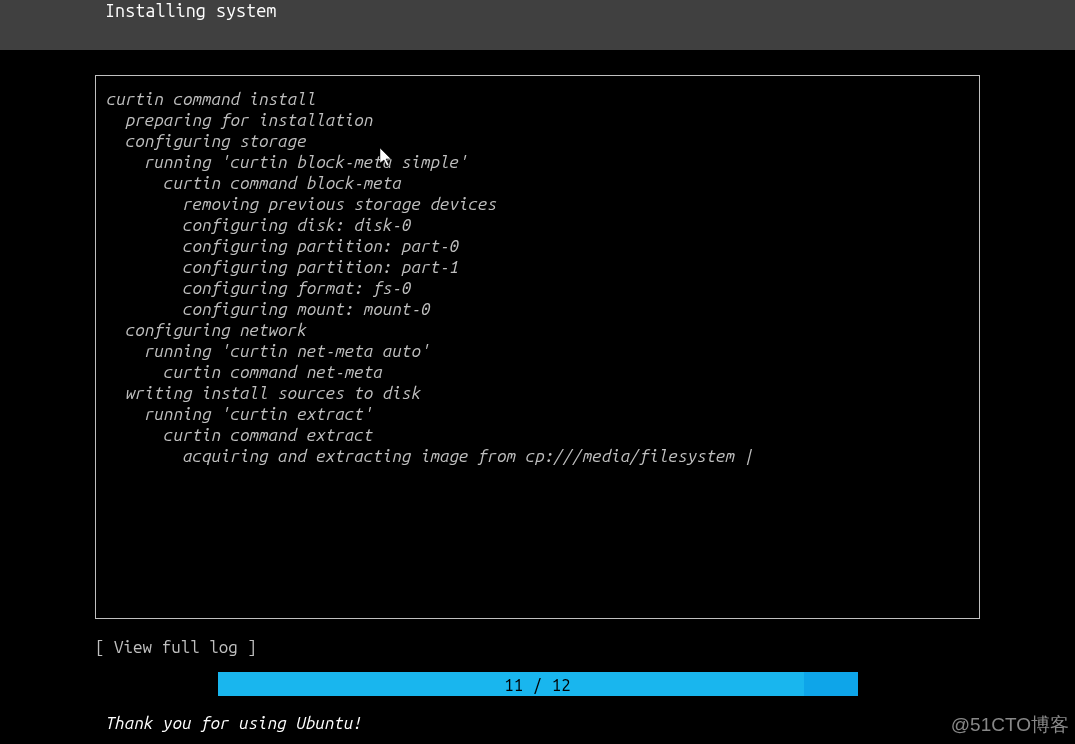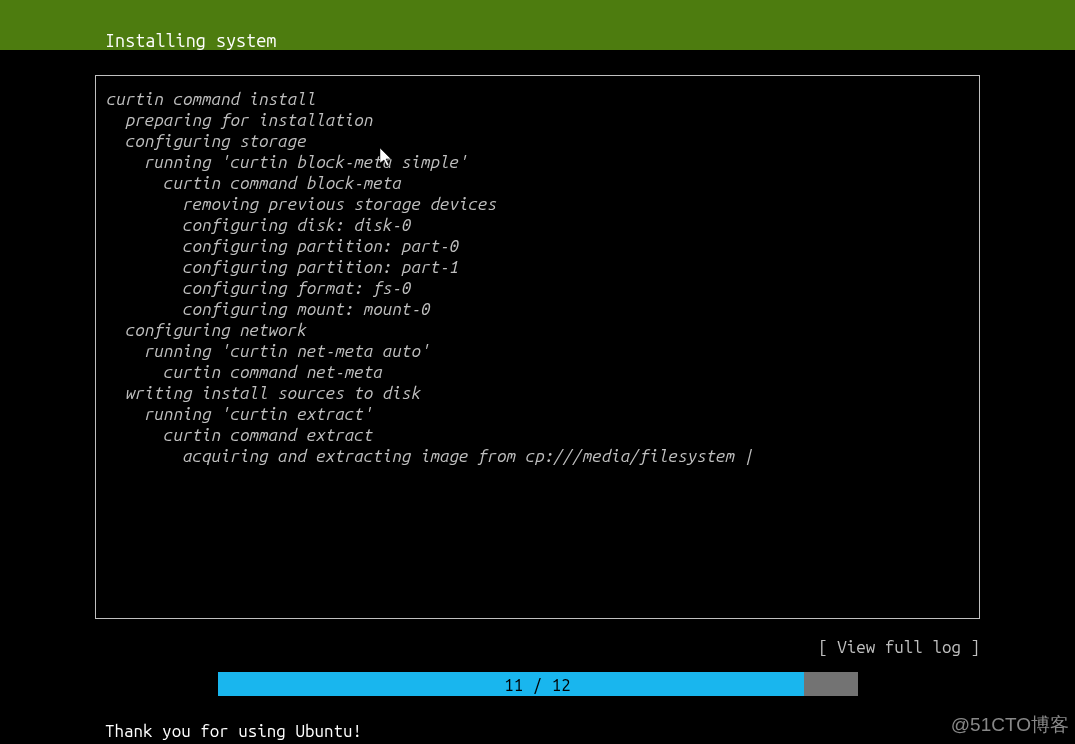--- a/index.html
+++ b/index.html
@@ -11,56 +11,56 @@
       width: 1075px;
       height: 744px;
       background: #000000;
       font-family: "Ubuntu Mono", "Courier New", monospace;
       font-size: 17px;
       color: #ffffff;
       overflow: hidden;
       position: relative;
     }
     .header {
-      background: #4d7c0f;
+      background: #404040;
       height: 50px;
       padding-left: 105px;
       display: flex;
-      align-items: flex-end;
+      align-items: flex-start;
       color: #ffffff;
       font-size: 18px;
     }
     .content {
       padding: 25px 95px 0 95px;
     }
     .log-box {
       border: 1px solid #c0c0c0;
       padding: 12px 10px;
       height: 544px;
       color: #c0c0c0;
       font-size: 17px;
       line-height: 21px;
       white-space: pre;
       overflow: hidden;
       font-style: italic;
     }
     .view-log {
-      text-align: right;
+      text-align: left;
       color: #c0c0c0;
       margin-top: 18px;
       font-size: 17px;
       cursor: pointer;
     }
     .progress-container {
       margin-top: 16px;
       height: 24px;
       width: 640px;
       margin-left: auto;
       margin-right: auto;
-      background: #737373;
+      background: #0ea5e9;
       position: relative;
     }
     .progress-fill {
       height: 100%;
       background: #19b6ee;
       width: 91.6%;
     }
     .progress-text {
       position: absolute;
       top: 0;
@@ -68,25 +68,26 @@
       width: 100%;
       height: 100%;
       display: flex;
       align-items: center;
       justify-content: center;
       color: #000000;
       font-size: 17px;
     }
     .footer {
       position: absolute;
-      bottom: 4px;
+      bottom: 12px;
       left: 105px;
       color: #ffffff;
       font-size: 17px;
       padding-bottom: 0;
+      font-style: italic;
     }
     .watermark {
       position: absolute;
       bottom: 6px;
       right: 6px;
       color: #888888;
       font-size: 19px;
       font-family: sans-serif;
     }
     .cursor {

